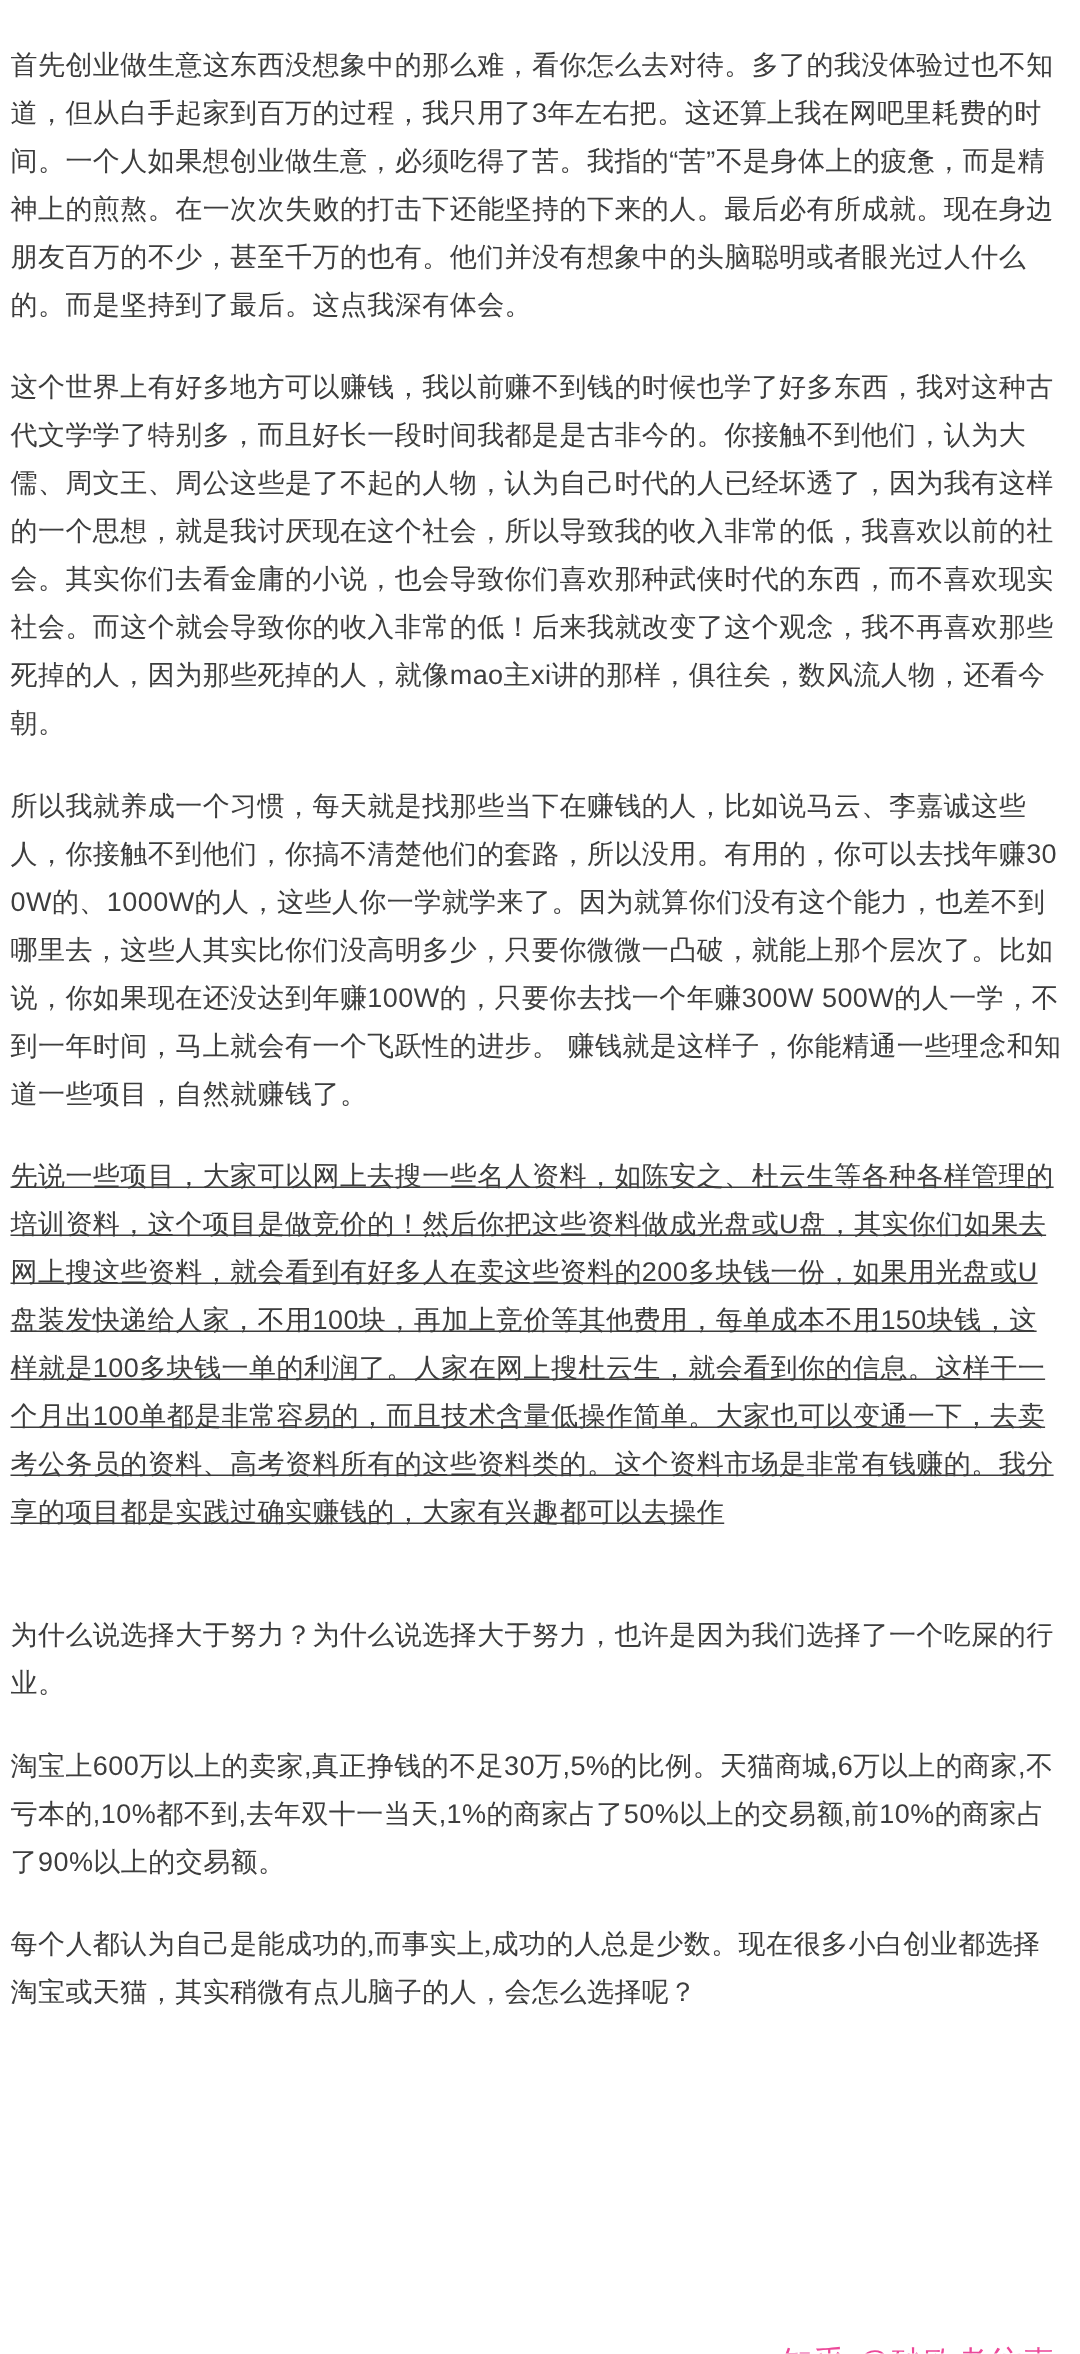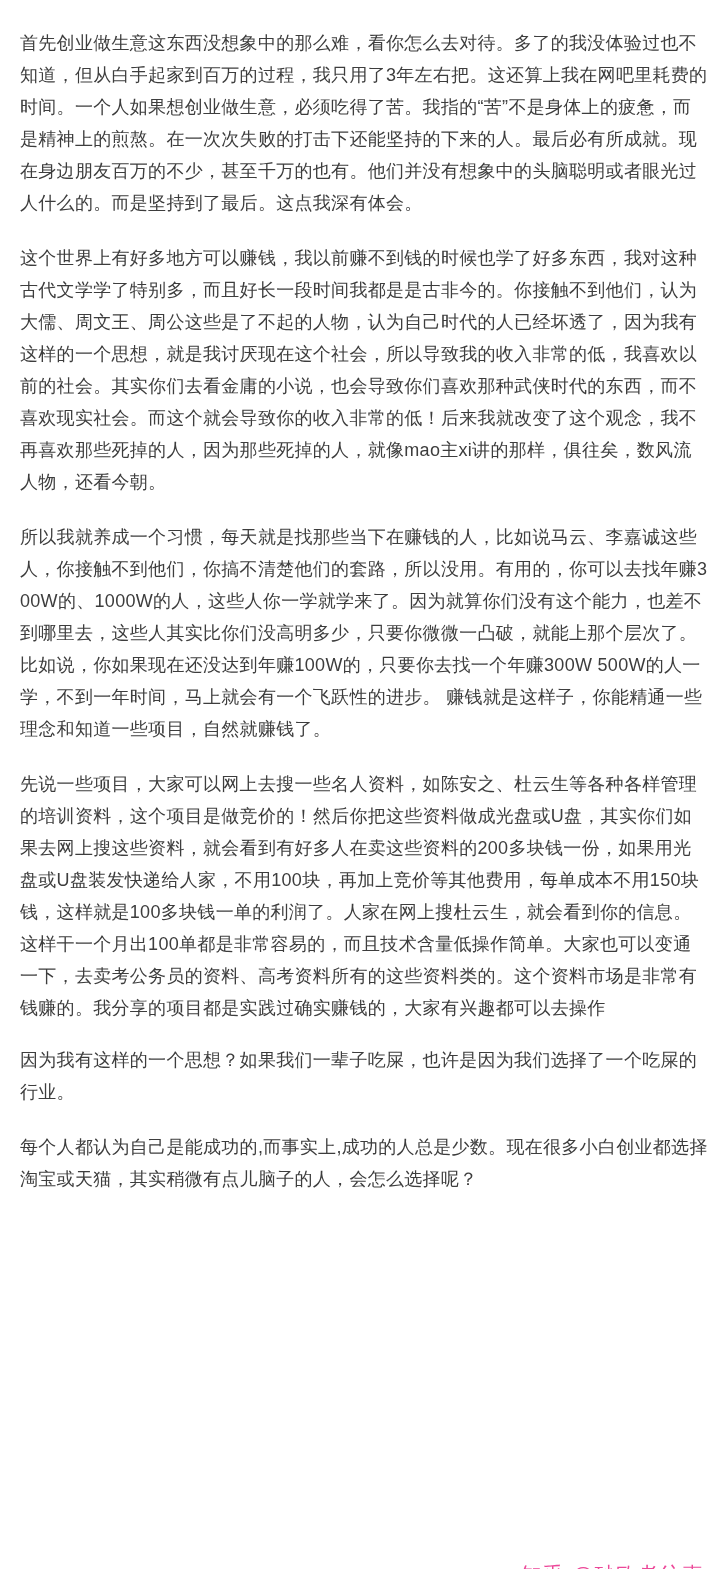--- a/index.html
+++ b/index.html
@@ -10,51 +10,52 @@
     width: 720px;
     height: 1569px;
     background: #ffffff;
     position: relative;
     overflow: hidden;
     font-family: "Liberation Sans", "DejaVu Sans", sans-serif;
   }
   .article {
     box-sizing: border-box;
     width: 720px;
-    padding: 27px 12px 0 20px;
+    padding: 27px 12px 0 7px;
   }
   .para {
     font-size: 18px;
     letter-spacing: 0.3px;
     line-height: 32px;
     color: #3d3d3d;
     margin: 0 0 23px 0;
     text-align: left;
     word-break: break-all;
   }
   .gap-medium { }
-  .gap-large  { margin-bottom: 20px; }
-  .gap-xlarge { margin-bottom: 56px; }
+  .gap-large  { margin-bottom: 50px; text-decoration: underline; }
+  .gap-xlarge { margin-bottom: 56px; font-family: Liberation Serif, serif; }
   .watermark {
     position: absolute;
     top: 1513px;
     right: 16px;
     font-size: 21px;
     letter-spacing: 1px;
     color: #ec4899;
     text-shadow: 1px 1px 0 rgba(255,255,255,0.95);
     white-space: nowrap;
     margin-top: 48px;
   }
 </style>
 </head>
 <body>
 
 <div class="article">
   <p class="para">首先创业做生意这东西没想象中的那么难，看你怎么去对待。多了的我没体验过也不知道，但从白手起家到百万的过程，我只用了3年左右把。这还算上我在网吧里耗费的时间。一个人如果想创业做生意，必须吃得了苦。我指的“苦”不是身体上的疲惫，而是精神上的煎熬。在一次次失败的打击下还能坚持的下来的人。最后必有所成就。现在身边朋友百万的不少，甚至千万的也有。他们并没有想象中的头脑聪明或者眼光过人什么的。而是坚持到了最后。这点我深有体会。</p>
   <p class="para">这个世界上有好多地方可以赚钱，我以前赚不到钱的时候也学了好多东西，我对这种古代文学学了特别多，而且好长一段时间我都是是古非今的。你接触不到他们，认为大儒、周文王、周公这些是了不起的人物，认为自己时代的人已经坏透了，因为我有这样的一个思想，就是我讨厌现在这个社会，所以导致我的收入非常的低，我喜欢以前的社会。其实你们去看金庸的小说，也会导致你们喜欢那种武侠时代的东西，而不喜欢现实社会。而这个就会导致你的收入非常的低！后来我就改变了这个观念，我不再喜欢那些死掉的人，因为那些死掉的人，就像mao主xi讲的那样，俱往矣，数风流人物，还看今朝。</p>
   <p class="para gap-medium">所以我就养成一个习惯，每天就是找那些当下在赚钱的人，比如说马云、李嘉诚这些人，你接触不到他们，你搞不清楚他们的套路，所以没用。有用的，你可以去找年赚300W的、1000W的人，这些人你一学就学来了。因为就算你们没有这个能力，也差不到哪里去，这些人其实比你们没高明多少，只要你微微一凸破，就能上那个层次了。比如说，你如果现在还没达到年赚100W的，只要你去找一个年赚300W 500W的人一学，不到一年时间，马上就会有一个飞跃性的进步。 赚钱就是这样子，你能精通一些理念和知道一些项目，自然就赚钱了。</p>
   <p class="para gap-large">先说一些项目，大家可以网上去搜一些名人资料，如陈安之、杜云生等各种各样管理的培训资料，这个项目是做竞价的！然后你把这些资料做成光盘或U盘，其实你们如果去网上搜这些资料，就会看到有好多人在卖这些资料的200多块钱一份，如果用光盘或U盘装发快递给人家，不用100块，再加上竞价等其他费用，每单成本不用150块钱，这样就是100多块钱一单的利润了。人家在网上搜杜云生，就会看到你的信息。这样干一个月出100单都是非常容易的，而且技术含量低操作简单。大家也可以变通一下，去卖考公务员的资料、高考资料所有的这些资料类的。这个资料市场是非常有钱赚的。我分享的项目都是实践过确实赚钱的，大家有兴趣都可以去操作</p>
-  <p class="para">因为我有这样的一个思想？如果我们一辈子吃屎，也许是因为我们选择了一个吃屎的行业。</p>
+  <p class="para">为什么说选择大于努力？为什么说选择大于努力，也许是因为我们选择了一个吃屎的行业。</p>
+  <p class="para">淘宝上600万以上的卖家,真正挣钱的不足30万,5%的比例。天猫商城,6万以上的商家,不亏本的,10%都不到,去年双十一当天,1%的商家占了50%以上的交易额,前10%的商家占了90%以上的交易额。</p>
   <p class="para gap-xlarge">每个人都认为自己是能成功的,而事实上,成功的人总是少数。现在很多小白创业都选择淘宝或天猫，其实稍微有点儿脑子的人，会怎么选择呢？</p>
 </div>
 
 <div class="watermark">知乎 @砂欧考纺壹</div>
 
 </body></html>

